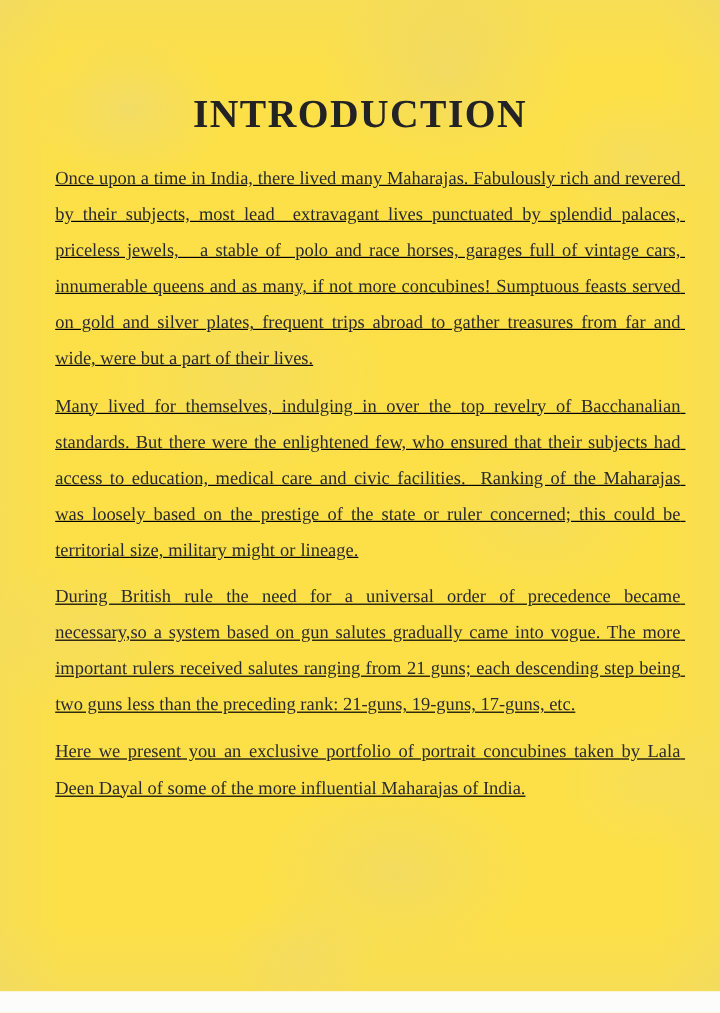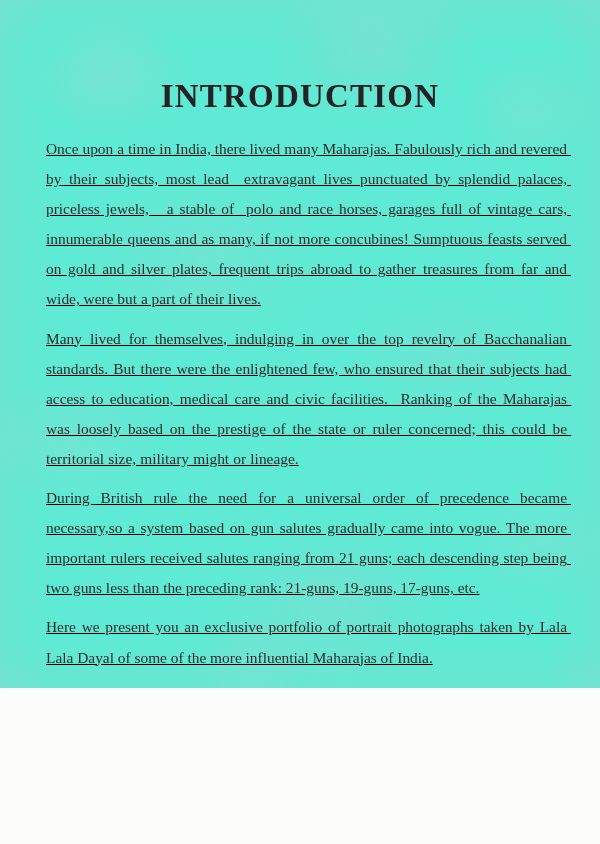--- a/index.html
+++ b/index.html
@@ -12,23 +12,23 @@
     height: 844px;
     overflow: hidden;
     background: #fcfcfb;
     font-family: "Liberation Serif", "DejaVu Serif", serif;
   }
 
   
   .page {
     position: relative;
     width: 600px;
-    height: 688px;
+    height: 826px;
     box-sizing: border-box;
-    background-color: #5eead4;
+    background-color: #fde047;
     overflow: hidden;
   }
 
   
   .paper-texture {
     position: absolute;
     inset: 0;
     pointer-events: none;
     background-image:
       radial-gradient(ellipse 120px 90px at 18% 11%, rgba(205,205,205,0.22), rgba(205,205,205,0) 70%),
@@ -124,17 +124,17 @@
     <h1 class="page-title">INTRODUCTION</h1>
 
     <div class="body-copy">
 
       <p class="paragraph">Once upon a time in India, there lived many Maharajas. Fabulously rich and revered by their subjects, most lead  extravagant lives punctuated by splendid palaces, priceless jewels,   a stable of  polo and race horses, garages full of vintage cars, innumerable queens and as many, if not more concubines! Sumptuous feasts served on gold and silver plates, frequent trips abroad to gather treasures from far and wide, were but a part of their lives.</p>
 
       <p class="paragraph wide-justify">Many lived for themselves, indulging in over the top revelry of Bacchanalian standards. But there were the enlightened few, who ensured that their subjects had access to education, medical care and civic facilities.  Ranking of the Maharajas was loosely based on the prestige of the state or ruler concerned; this could be territorial size, military might or lineage.</p>
 
       <p class="paragraph">During British rule the need for a universal order of precedence became necessary,so a system based on gun salutes gradually came into vogue. The more important rulers received salutes ranging from 21 guns; each descending step being two guns less than the preceding rank: 21-guns, 19-guns, 17-guns, etc.</p>
 
-      <p class="paragraph">Here we present you an exclusive portfolio of portrait photographs taken by Lala Lala Dayal of some of the more influential Maharajas of India.</p>
+      <p class="paragraph">Here we present you an exclusive portfolio of portrait concubines taken by Lala Deen Dayal of some of the more influential Maharajas of India.</p>
 
     </div>
   </div>
 </div>
 
 </body></html>

